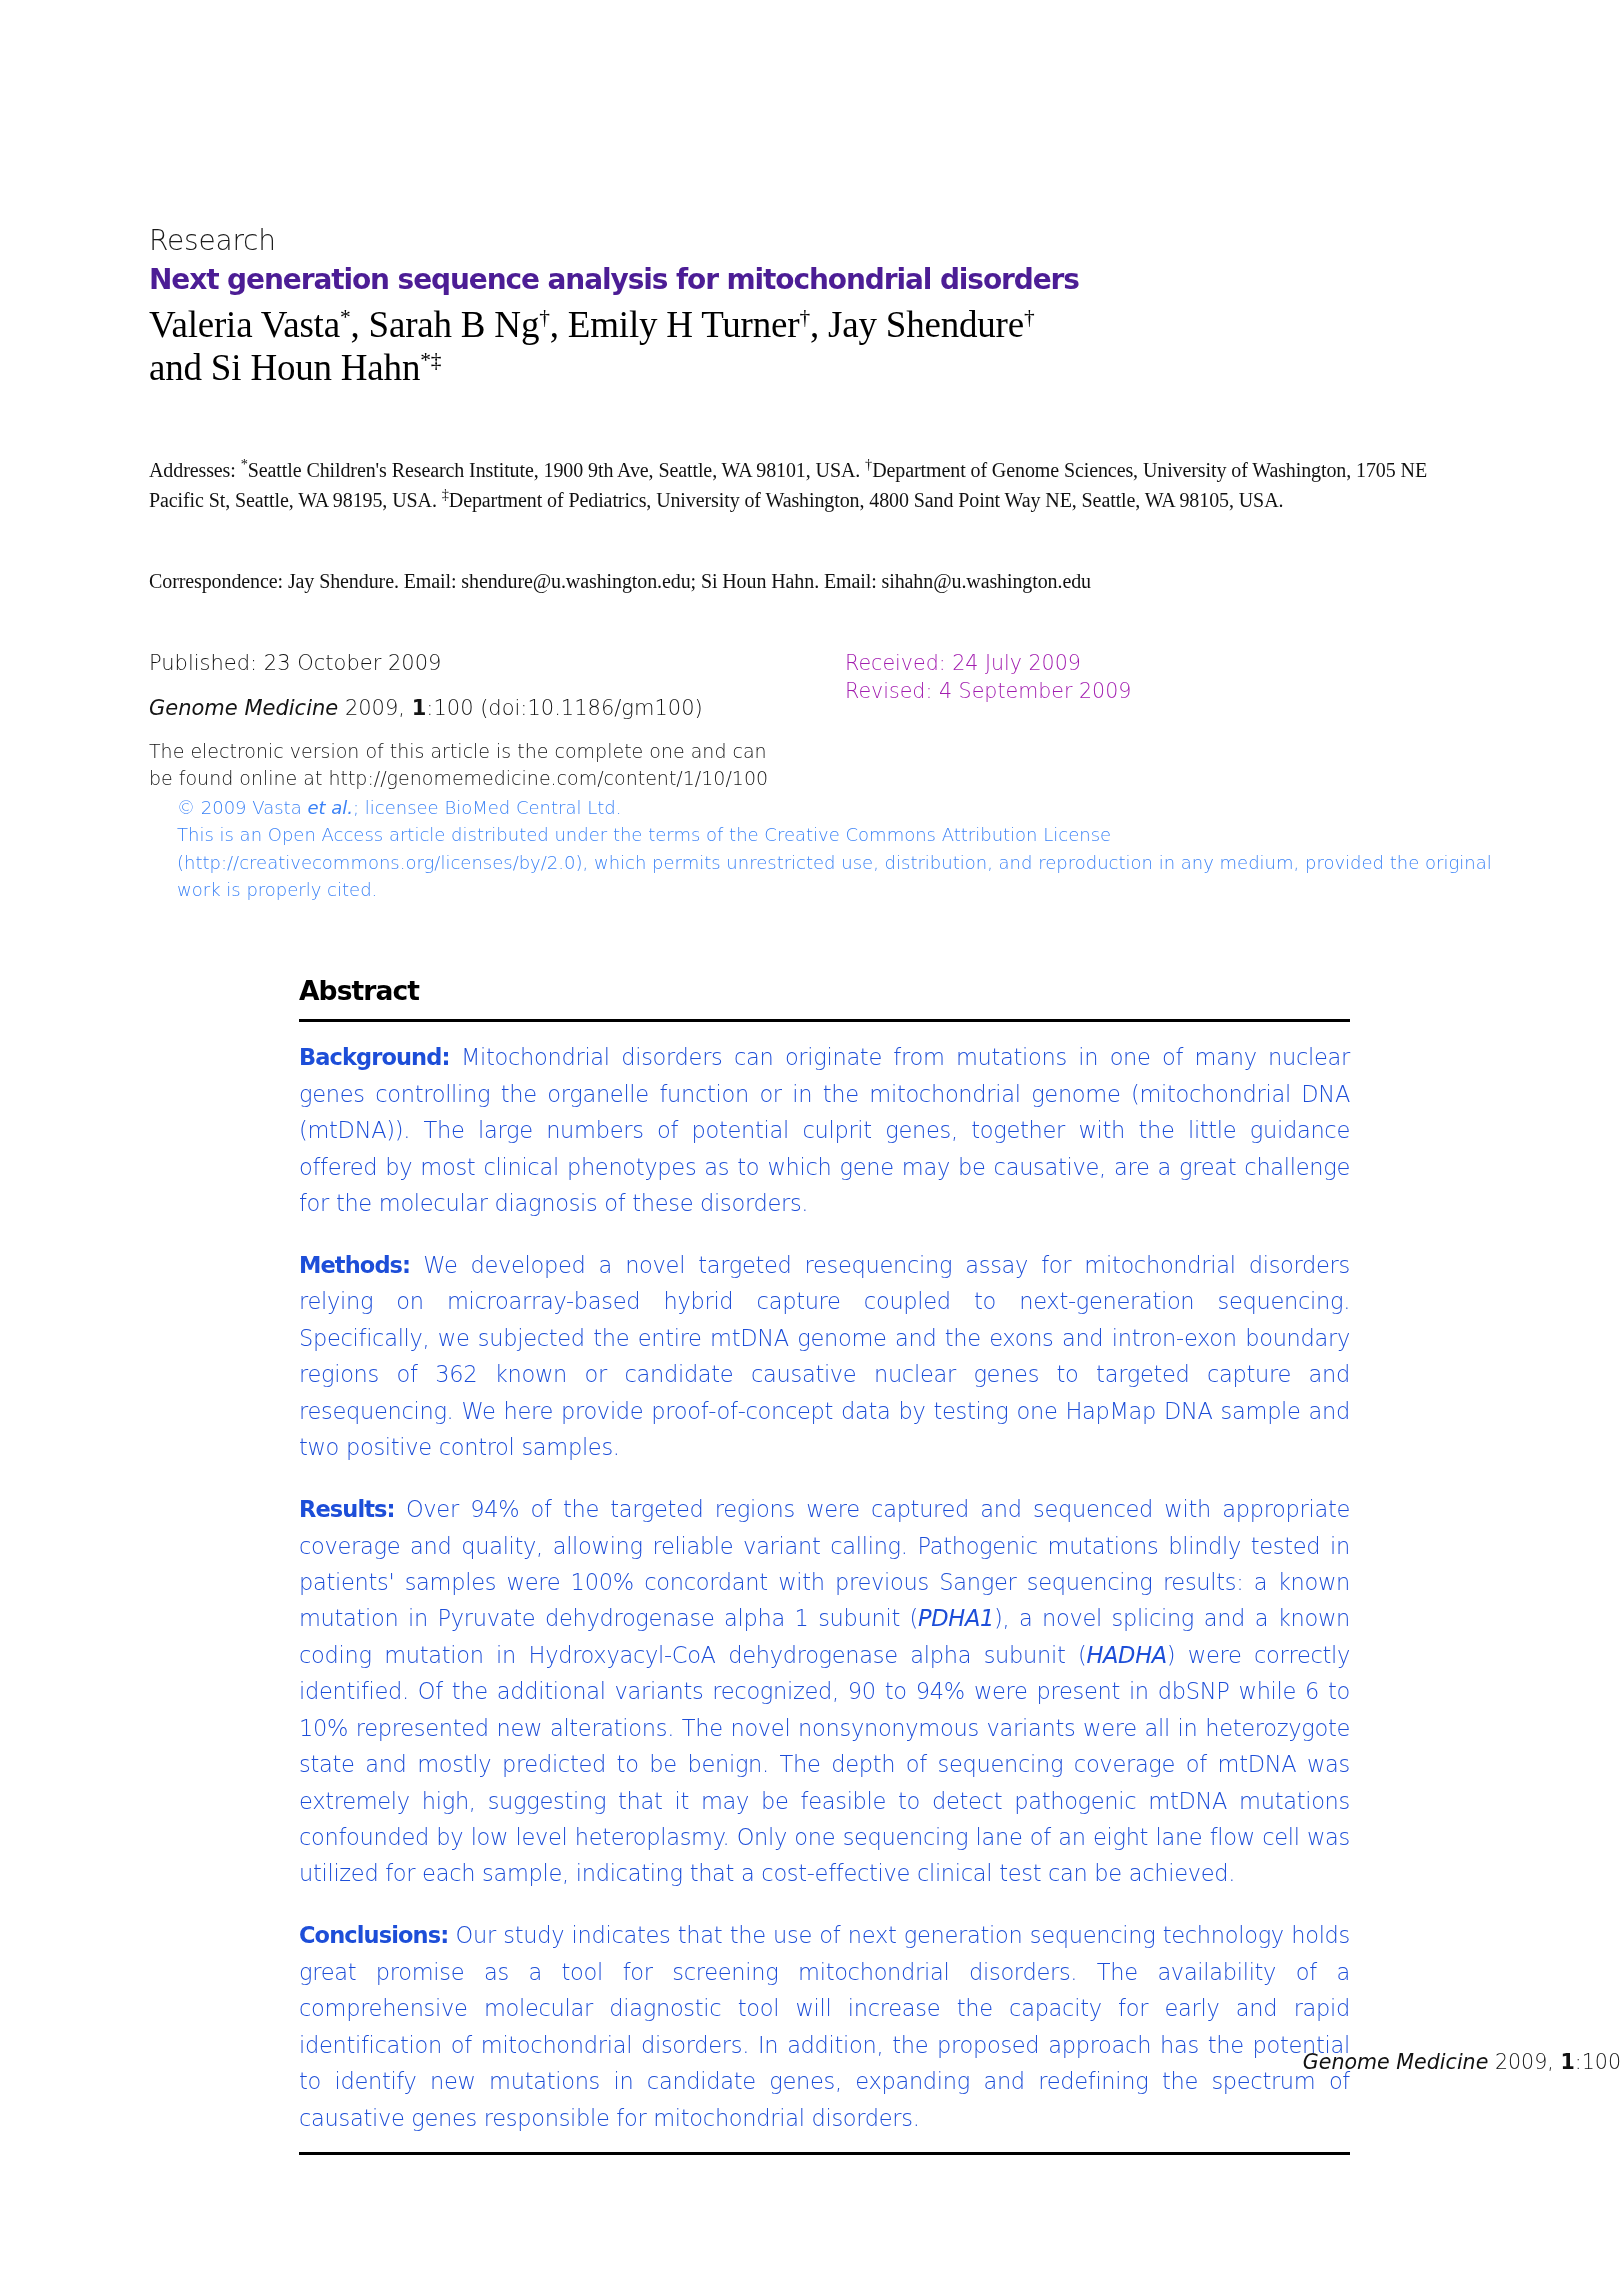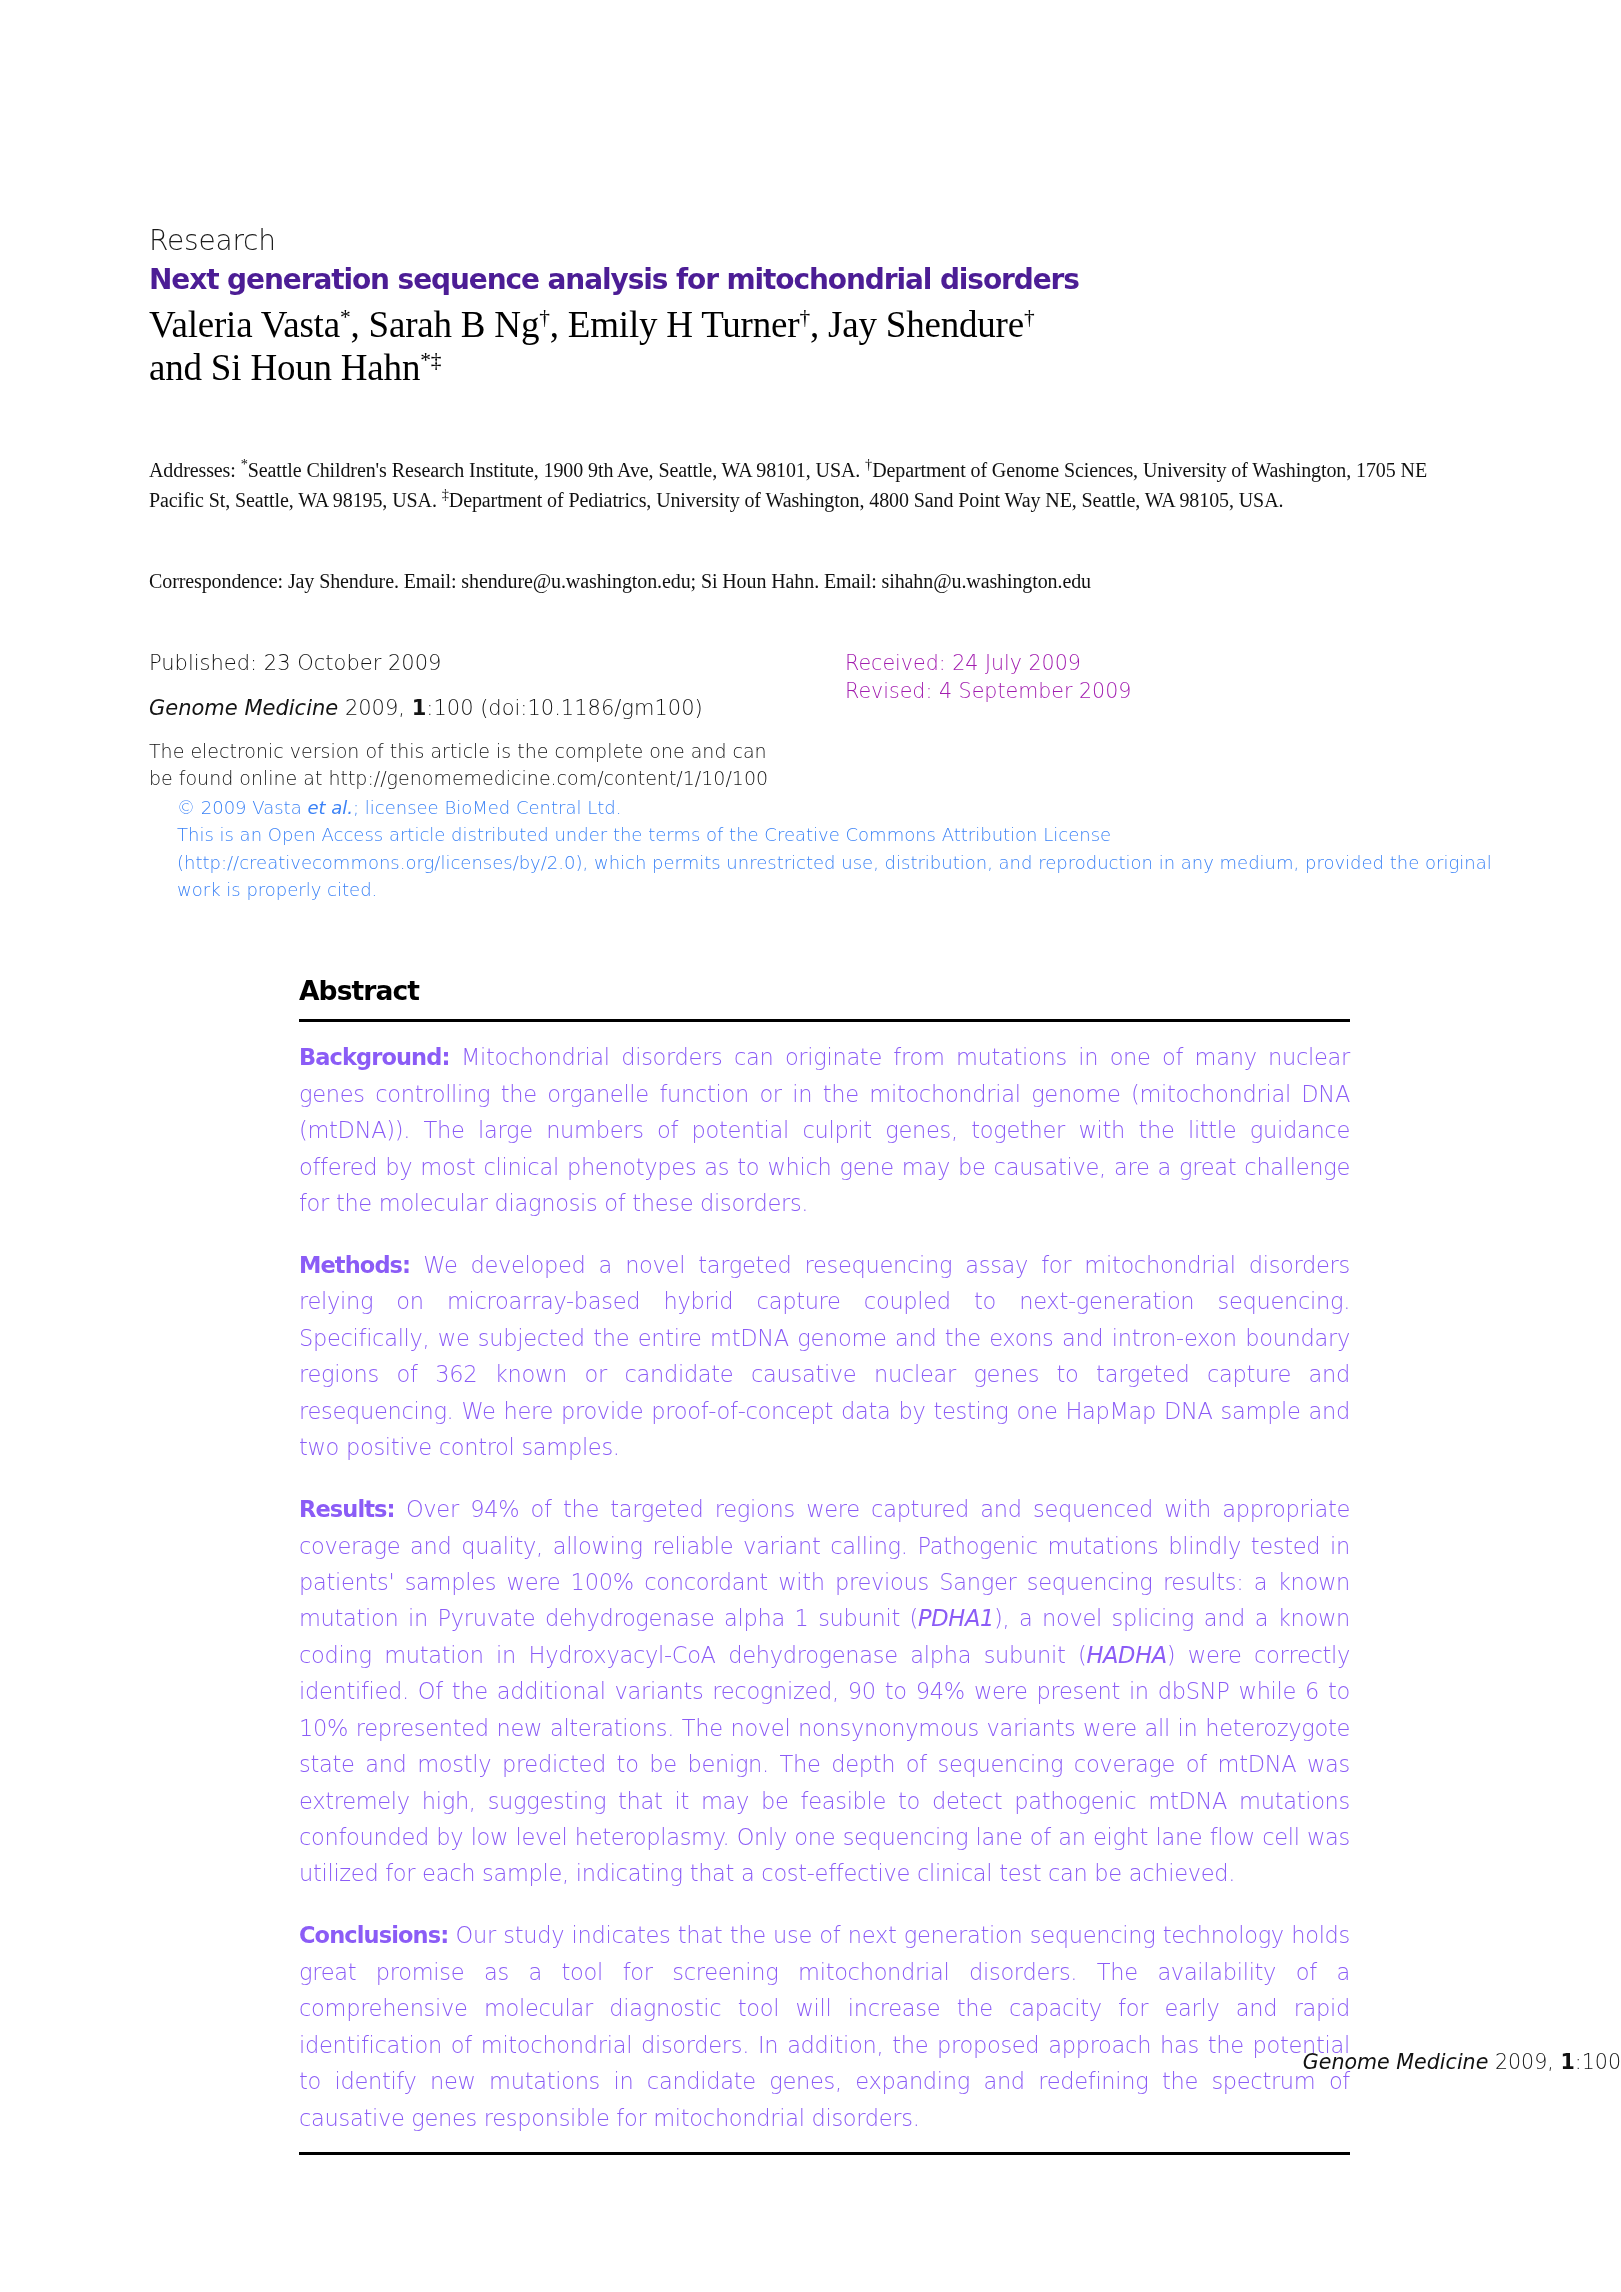--- a/index.html
+++ b/index.html
@@ -153,21 +153,21 @@
   .rule-bottom {
     border-top: 3.4px solid #000000;
     width: 100%;
     margin-top: 15.7px;
   }
   .abs-para {
     font-family: "DejaVu Sans", sans-serif;
     font-weight: 300;
     font-size: 22.5px;
     line-height: 1.62;
-    color: #8b5cf6;
+    color: #1d4ed8;
     text-align: justify;
     margin: 0 0 25.5px 0;
     letter-spacing: -0.3px;
   }
   .abs-para:last-of-type { margin-bottom: 16px; }
   .abs-label {
     font-weight: 700;
     letter-spacing: -0.9px;
   }
   .abs-para i { font-style: italic; }

